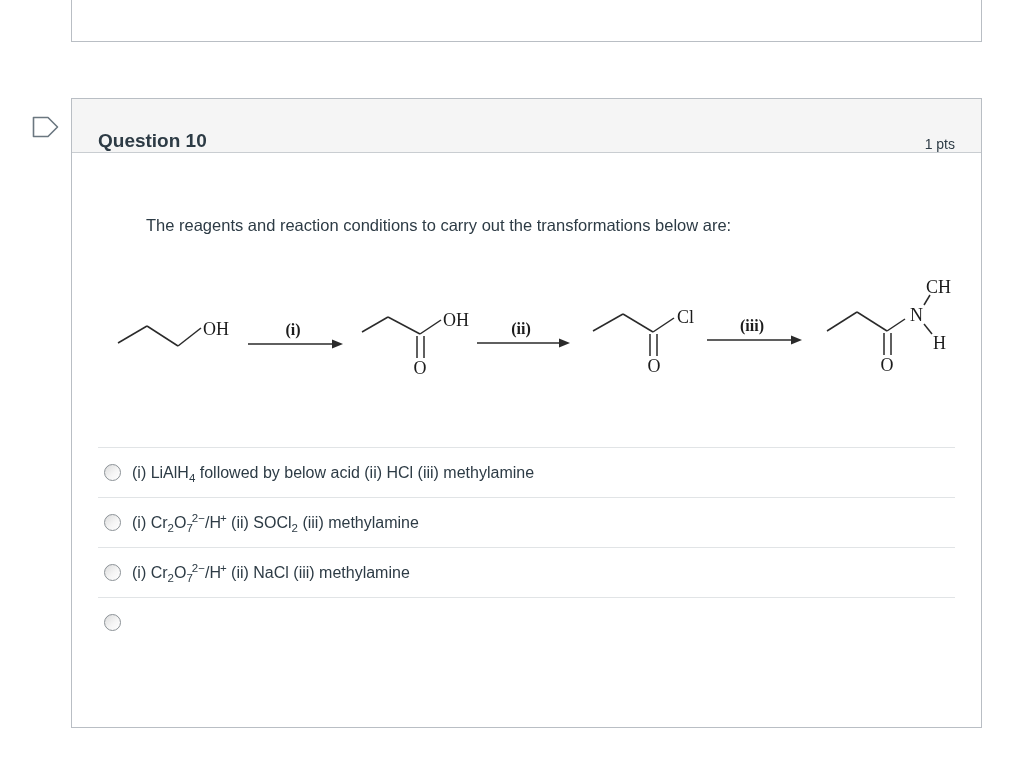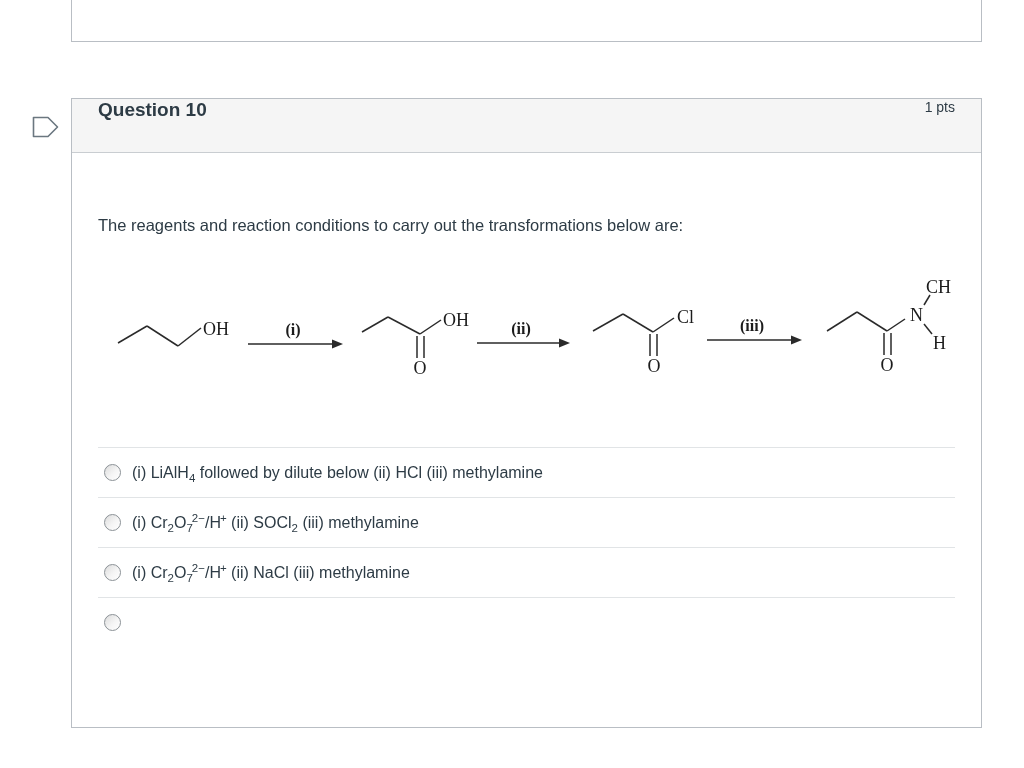--- a/index.html
+++ b/index.html
@@ -11,27 +11,27 @@
   .prev-box { position:absolute; left:71px; top:-24px; width:911px; height:66px;
               background:#fff; border:1px solid #b9bec4; }
 
   
   .flag-wrap { position:absolute; left:32px; top:116px; width:28px; height:22px; }
 
   
   .q-card { position:absolute; left:71px; top:98px; width:911px; height:630px;
             background:#fff; border:1px solid #b9bec4; }
   .q-header { height:54px; background:#f5f5f5; border-bottom:1px solid #c9cdd1;
-              display:flex; align-items:flex-start; justify-content:space-between;
+              display:flex; align-items:flex-end; justify-content:space-between;
               padding:0 26px; }
   .q-title { font-size:19px; font-weight:bold; color:#2d3b45; }
   .q-pts   { font-size:14px; color:#2d3b45; }
 
   .q-body { padding:63px 26px 0 26px; }
-  .prompt { font-size:16.5px; color:#2d3b45; }
+  .prompt { font-size:16.5px; color:#2d3b45;margin-left:48px; }
 
   .scheme { display:block; margin:29px 0 0 2px; }
   .scheme text { font-family:"Liberation Serif", serif; fill:#1c1c1c; }
 
   .answers { margin-top:53px; }
   .option-row { display:flex; align-items:center; height:50px;
                 border-top:1px solid #e1e4e6; padding-left:6px; cursor:pointer; }
   .radio { width:17px; height:17px; border-radius:50%; flex:0 0 17px;
            border:1.5px solid #8b9196;
            background:linear-gradient(135deg,#dcdcdc 0%,#f5f5f5 55%,#ffffff 100%); }
@@ -98,21 +98,21 @@
           <polygon points="470,79 459,74.5 459,83.5" fill="#2a2a2a"></polygon>
           <text x="421" y="70" text-anchor="middle" font-size="16" font-weight="bold">(ii)</text>
           <line x1="607" y1="76" x2="694" y2="76" stroke="#2a2a2a" stroke-width="1.6"></line>
           <polygon points="702,76 691,71.5 691,80.5" fill="#2a2a2a"></polygon>
           <text x="652" y="67" text-anchor="middle" font-size="16" font-weight="bold">(iii)</text>
         </svg>
 
       <div class="answers">
   <div class="option-row">
     <span class="radio"></span>
-    <span class="option-text"><span>(i) LiAlH</span><span class="seg-sub">4</span><span> followed by dilute below (ii) HCl (iii) methylamine</span></span>
+    <span class="option-text"><span>(i) LiAlH</span><span class="seg-sub">4</span><span> followed by below acid (ii) HCl (iii) methylamine</span></span>
   </div>
 
   <div class="option-row">
     <span class="radio"></span>
     <span class="option-text"><span>(i) Cr</span><span class="seg-sub">2</span><span>O</span><span class="seg-sub">7</span><span class="seg-sup">2−</span><span>/H</span><span class="seg-sup">+</span><span> (ii) SOCl</span><span class="seg-sub">2</span><span> (iii) methylamine</span></span>
   </div>
 
 
   <div class="option-row">
     <span class="radio"></span>

